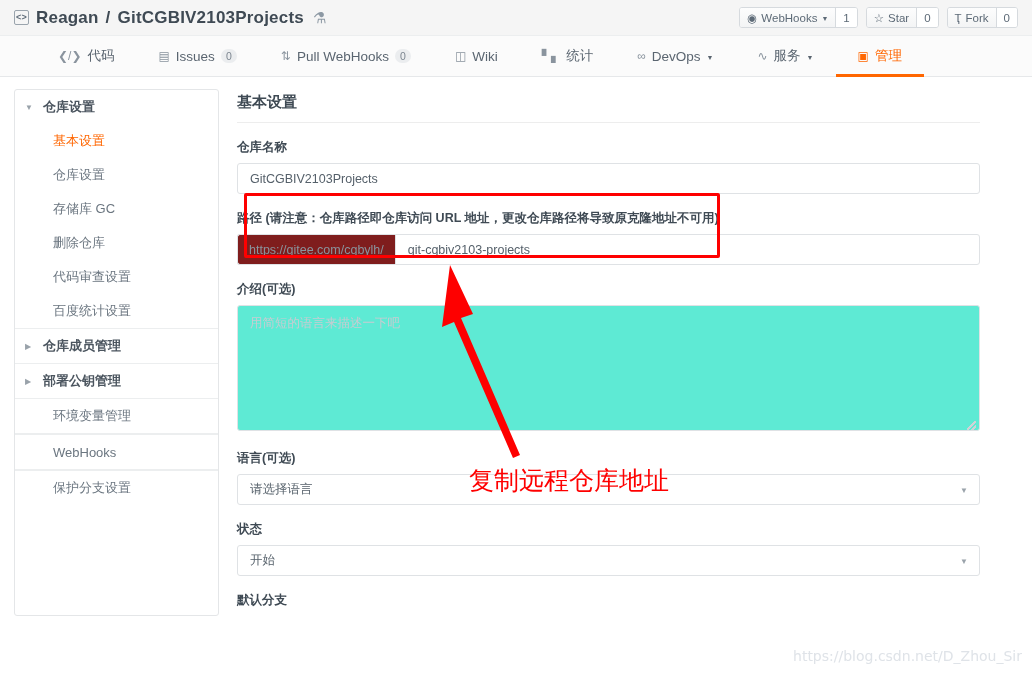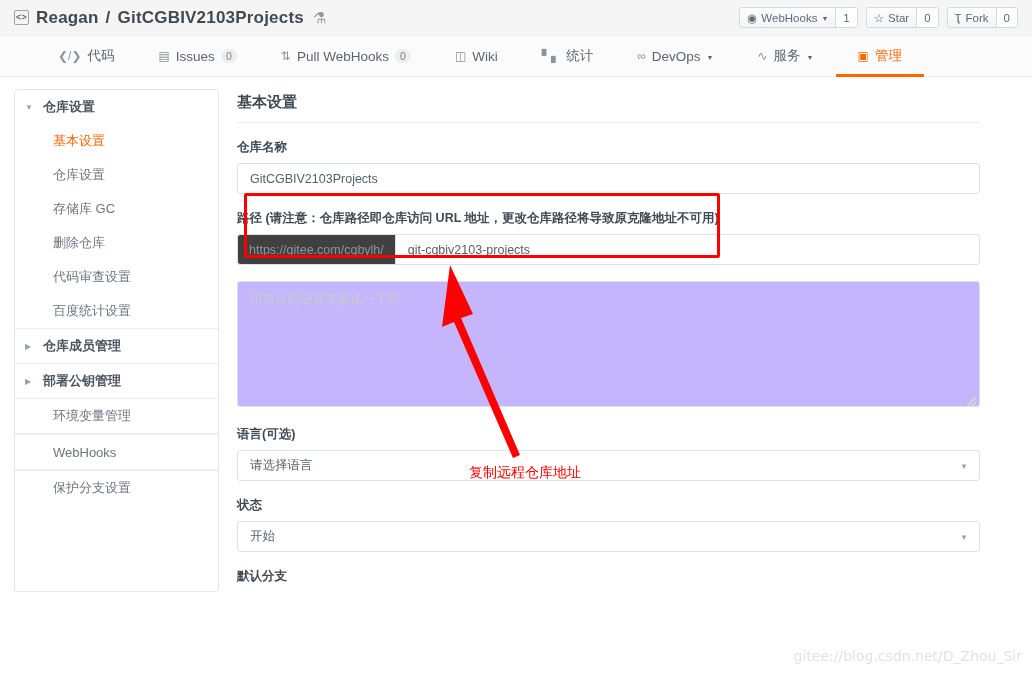--- a/index.html
+++ b/index.html
@@ -124,37 +124,37 @@
     border:1px solid #dfe2e5; border-radius:3px;
     background:#fff; color:#55606a;
     font-size:12.5px; font-family:inherit;
     padding:0 12px;
     outline:none;
   }
   .inp::placeholder{ color:#c7ccd1; }
   .ta{
     width:100%; height:126px;
     border:1px solid #dfe2e5; border-radius:3px;
-    background:#c4b5fd; color:#55606a;
+    background:#5eead4; color:#55606a;
     font-size:12.5px; font-family:inherit;
     padding:9px 12px; resize:none; outline:none;
   }
   .ta::placeholder{ color:#c7ccd1; }
   .ta-wrap{ position:relative; }
   .resize-grip{
     position:absolute; right:4px; bottom:4px; width:9px; height:9px;
     background:
       linear-gradient(135deg,transparent 0 44%,#cfd3d7 44% 56%,transparent 56% 100%),
       linear-gradient(135deg,transparent 0 72%,#cfd3d7 72% 84%,transparent 84% 100%);
   }
   .input-group{ display:flex; }
   .ig-prefix{
     display:flex;align-items:center;
     height:31px; padding:0 11px;
-    background:#404040;
+    background:#7f1d1d;
     border:1px solid #dfe2e5; border-right:none;
     border-radius:3px 0 0 3px;
     color:#8b949d; font-size:12.5px;
     white-space:nowrap;
   }
   .input-group .inp{ border-radius:0 3px 3px 0; }
   .sel-wrap{ position:relative;border-radius:9px; }
   .sel-caret{
     position:absolute; right:12px; top:50%; transform:translateY(-50%);
     font-size:8px; color:#9aa3ab; pointer-events:none;
@@ -167,21 +167,21 @@
     border:3px solid #fe0000;
     border-radius:2px;
     pointer-events:none;
   }
   .anno-arrow{
     position:absolute; left:400px; top:250px;
     width:250px; height:250px; pointer-events:none;
   }
   .anno-text{
     position:absolute; left:469px; top:464px;
-    color:#fe0000; font-size:14px;
+    color:#fe0000; font-size:25px;
     font-family:"DejaVu Sans",sans-serif;
     white-space:nowrap; pointer-events:none;
   }
   .watermark{
     position:absolute; right:10px; top:648px;
     color:#dfe3e8; font-size:14px;
     font-family:"DejaVu Sans",sans-serif;
     pointer-events:none; white-space:nowrap;
   }
 </style>
@@ -335,20 +335,21 @@
 
     <div class="field">
       <label class="field-label">路径 (请注意：仓库路径即仓库访问 URL 地址，更改仓库路径将导致原克隆地址不可用)</label>
       <div class="input-group">
         <span class="ig-prefix">https://gitee.com/cgbylh/</span>
         <input class="inp" type="text" value="git-cgbiv2103-projects" style="">
       </div>
     </div>
 
     <div class="field">
+      <label class="field-label">介绍(可选)</label>
       <div class="ta-wrap">
         <textarea class="ta" placeholder="用简短的语言来描述一下吧" style=""></textarea>
         <span class="resize-grip"></span>
       </div>
     </div>
 
 
     <div class="field">
       <label class="field-label">语言(可选)</label>
       <div class="sel-wrap">
@@ -373,13 +374,13 @@
 </div>
 
 <div class="hl-box"></div>
 
 <svg class="anno-arrow" viewBox="0 0 250 250">
   <polygon points="50,15 73,64 61,68 120,205 113,208 54,72 42,77" fill="#fe0000"></polygon>
 </svg>
 
 <div class="anno-text">复制远程仓库地址</div>
 
-<div class="watermark">gitee://blog.csdn.net/D_Zhou_Sir</div>
+<div class="watermark">https://blog.csdn.net/D_Zhou_Sir</div>
 
 </body></html>

